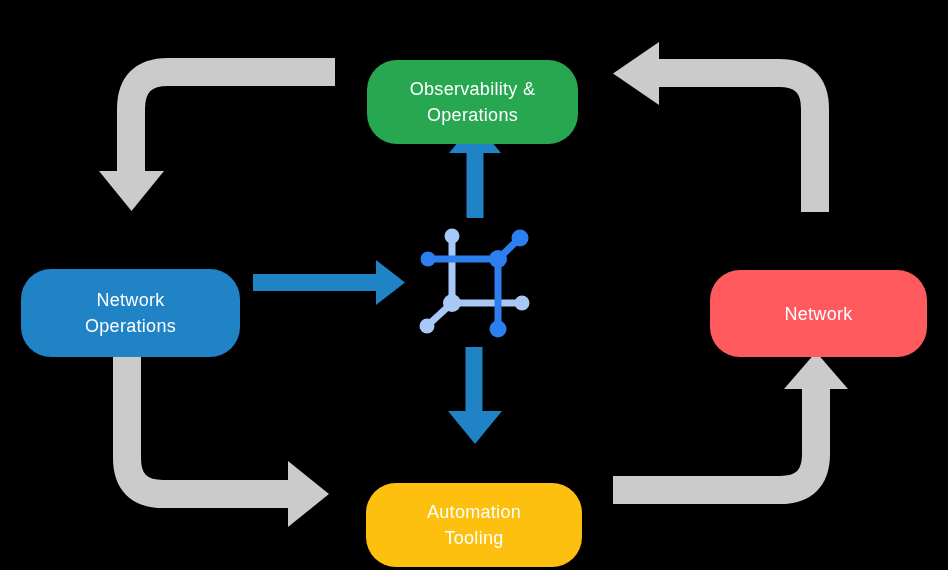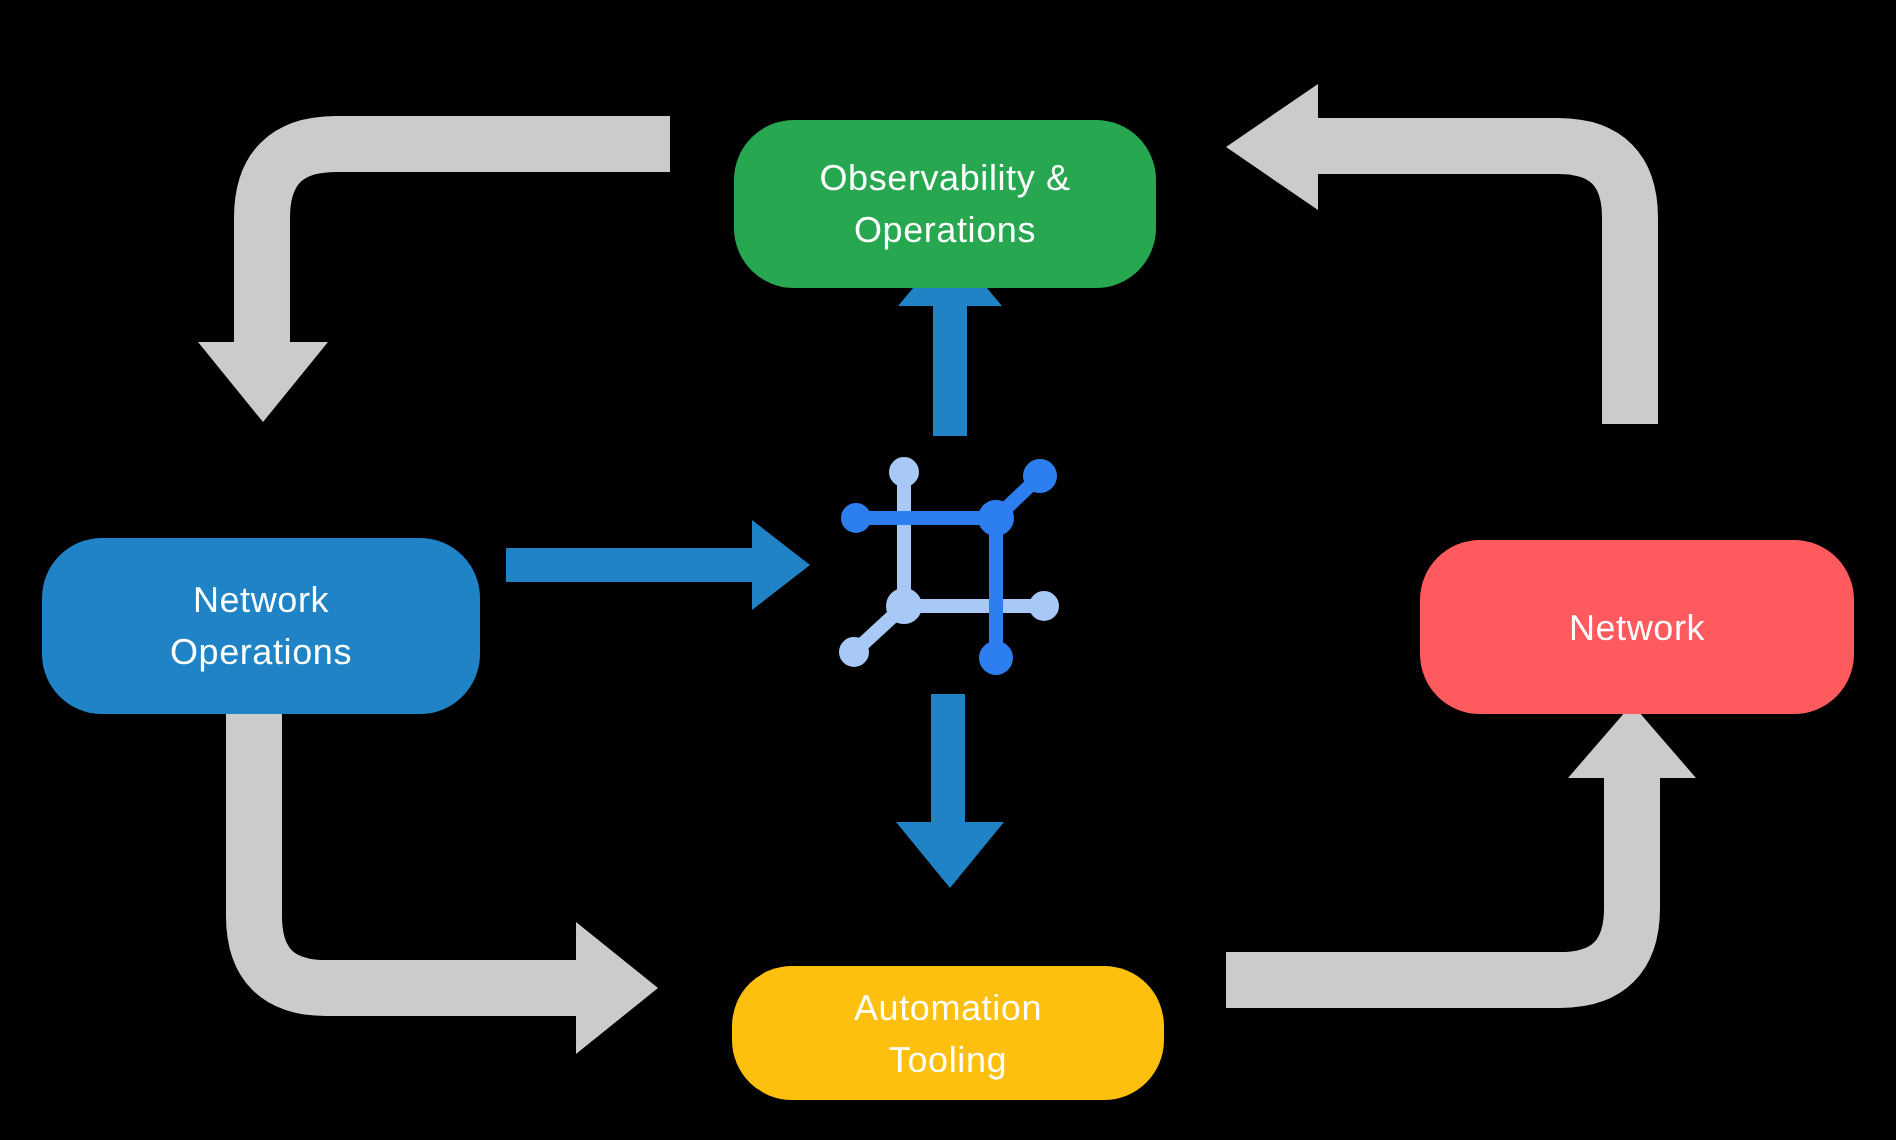--- a/index.html
+++ b/index.html
@@ -11,21 +11,21 @@
   .box{
     position:absolute;border-radius:30px;
     display:flex;flex-direction:column;align-items:center;justify-content:center;
     color:#fff;font-size:18px;font-weight:400;line-height:26px;
     letter-spacing:.3px;text-align:center;margin-top:32px;
   }
   .box .l{display:block;}
   .box-observability{left:367px;top:28px;width:211px;height:84px;}
   .box-operations{left:21px;top:237px;width:219px;height:88px;}
   .box-infrastructure{left:710px;top:238px;width:217px;height:87px;}
-  .box-automation{left:366px;top:451px;width:216px;height:67px;}
+  .box-automation{left:366px;top:451px;width:216px;height:84px;}
   .gray-shaft{fill:none;stroke-width:28;stroke-linecap:butt;}
   .blue-shaft{fill:none;stroke-width:17;stroke-linecap:butt;}
   .icon-line{fill:none;stroke-width:7;stroke-linecap:round;stroke-linejoin:round;}
 </style>
 </head>
 <body>
 
 <div class="canvas" style="background: rgb(0, 0, 0);">
 
   <svg class="layer" width="948" height="570" viewBox="0 0 948 570">

